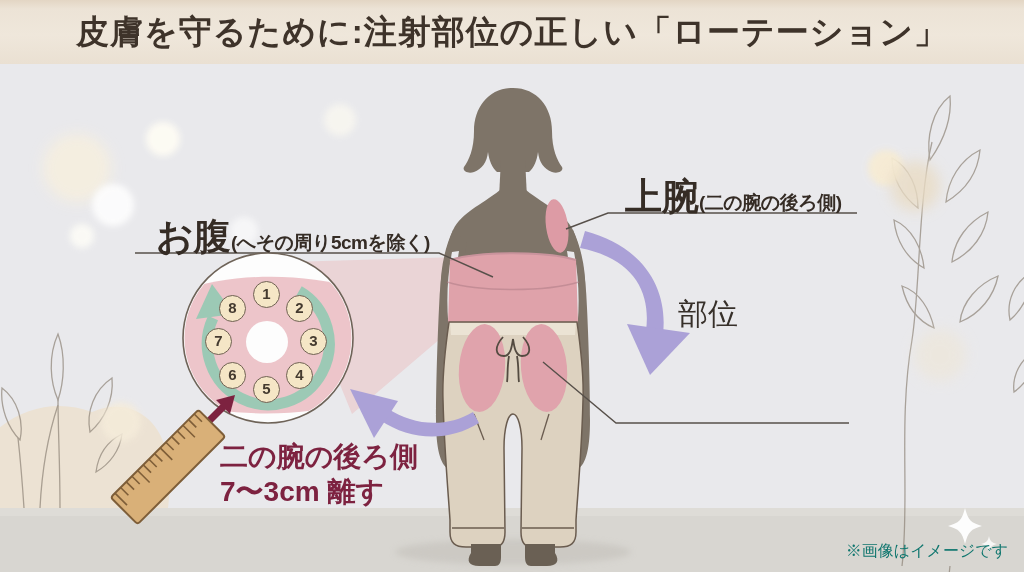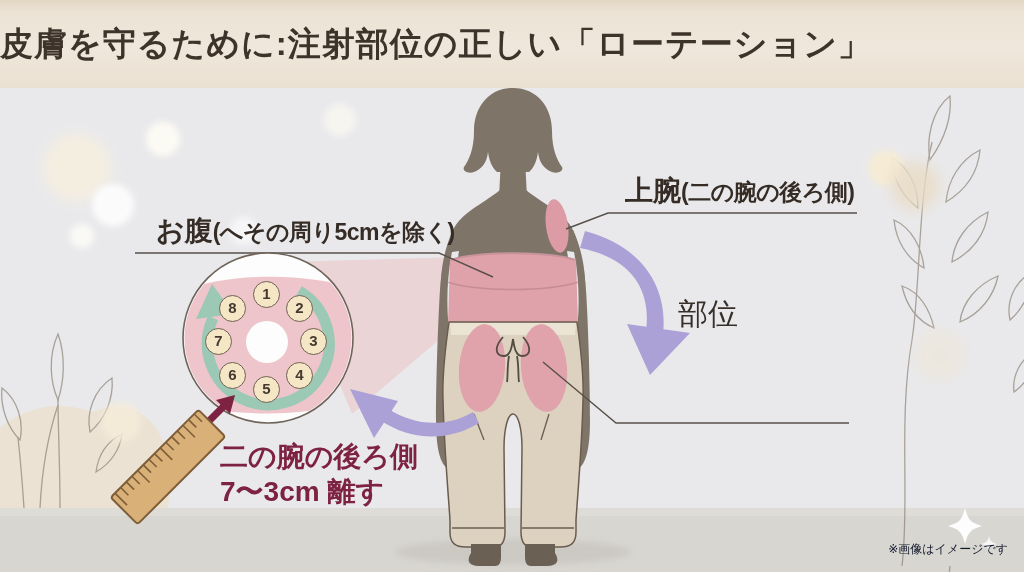--- a/index.html
+++ b/index.html
@@ -2,39 +2,39 @@
 <html><head>
 <meta charset="utf-8">
 <style>
   html,body{margin:0;padding:0;}
   body{width:1024px;height:572px;overflow:hidden;position:relative;
        font-family:"Liberation Sans","DejaVu Sans",sans-serif;
        background:#e9e9ec;}
   .stage{position:absolute;inset:0;width:1024px;height:572px;}
 
   
-  .header{position:absolute;left:0;top:0;width:1024px;height:88px;
+  .header{position:absolute;left:0;top:0;width:1024px;height:64px;
           background:linear-gradient(180deg,#e3d6c4 0%,#ece3d6 14%,#efe7db 55%,#eae0d2 100%);
-          display:flex;align-items:center;z-index:3;}
+          display:flex;align-items:center;justify-content:center;z-index:3;}
   .header .title{font-size:33px;font-weight:700;color:#3e332a;letter-spacing:1px;white-space:nowrap;}
 
   svg.scene{position:absolute;left:0;top:0;z-index:2;}
 
   
   .badge{position:absolute;width:27px;height:27px;border-radius:50%;
          background:#f5e6c6;border:1.5px solid #6f6152;box-sizing:border-box;
          color:#443a2f;font-size:15px;font-weight:700;line-height:23px;text-align:center;z-index:5;}
 
   
   .site-label{position:absolute;z-index:6;color:#352c25;white-space:nowrap;}
-  .site-label .main{font-size:28px;font-weight:700;font-family:Liberation Mono, monospace;}
-  .site-label .sub{font-size:23px;font-weight:600;letter-spacing:-0.5px;}
+  .site-label .main{font-size:37px;font-weight:700;font-family:Liberation Mono, monospace;}
+  .site-label .sub{font-size:19px;font-weight:600;letter-spacing:-0.5px;}
   .site-word{position:absolute;z-index:6;font-size:30px;font-weight:400;color:#37302a;}
   .distance-note{position:absolute;z-index:6;font-size:28px;font-weight:700;color:#7d2240;line-height:1.24;}
-  .disclaimer{position:absolute;z-index:6;font-size:12px;font-weight:500;color:#0f172a;}
+  .disclaimer{position:absolute;z-index:6;font-size:16px;font-weight:500;color:#0f766e;font-family:Liberation Serif, serif;}
 </style>
 </head>
 <body>
 
 <div class="stage">
 
   <div class="header">
     <div class="title">皮膚を守るために:注射部位の正しい「ローテーション」</div>
   </div>
 

